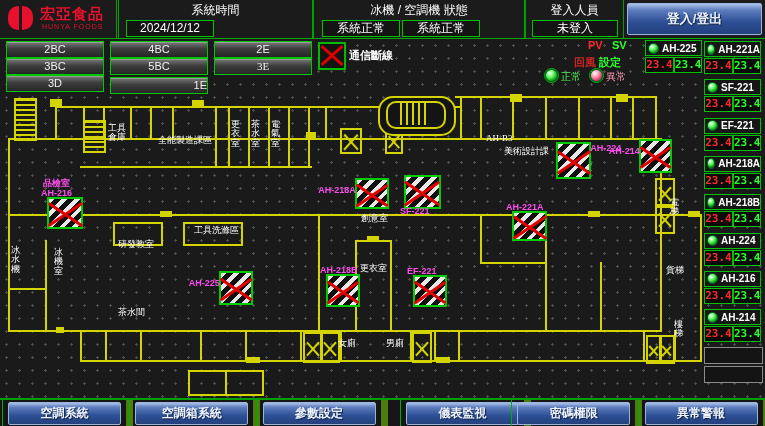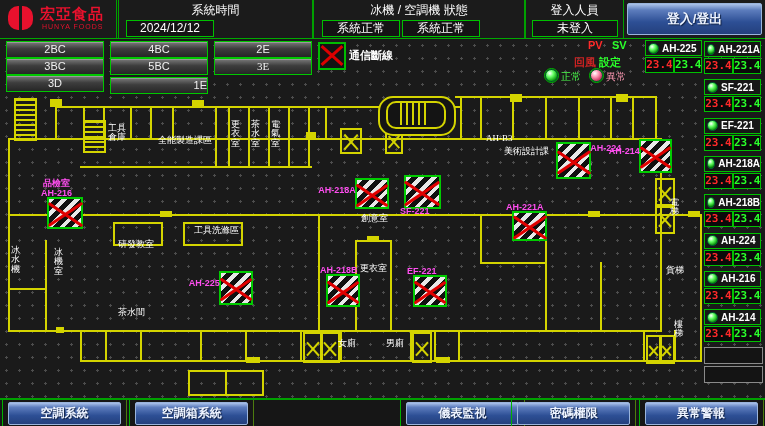--- a/index.html
+++ b/index.html
@@ -52,21 +52,21 @@
   .stair{position:absolute;border:2px solid #d4d400;
          background:repeating-linear-gradient(0deg,transparent 0 3px,#d4d400 3px 5px);}
   .mk{position:absolute;border:2px solid #00cc00;
       background:repeating-linear-gradient(135deg,#e8e8e8 0 4px,#101010 4px 9px);cursor:pointer;}
   .mk .mx1,.mk .mx2{position:absolute;left:-14%;right:-14%;top:50%;height:3px;background:#e00000;border-radius:2px;}
   .mx1{transform:rotate(34deg);} .mx2{transform:rotate(-34deg);}
   .mklbl{position:absolute;color:#ff4ef0;font-size:9px;font-weight:bold;white-space:pre;line-height:1.1;text-align:center;}
   .rlbl{position:absolute;color:#fff;font-size:9px;white-space:pre;line-height:1.05;}
   
   #nav{left:0;top:398px;width:765px;height:28px;background:#161616;border-top:2px solid #00a000;}
-  .navcell{position:absolute;top:0;height:26px;border-left:1px solid #00b000;border-right:1px solid #4d7c0f;}
+  .navcell{position:absolute;top:0;height:26px;border-left:1px solid #00b000;border-right:7px solid #4d7c0f;}
   .navbtn{position:absolute;left:5px;top:2px;right:5px;height:21px;font-size:12px;font-weight:bold;
           display:flex;align-items:center;justify-content:center;cursor:pointer;}
   #tank-outer{position:absolute;border:2px solid #d4d400;border-radius:15px;background:#141414;}
   #tank-inner{position:absolute;border:2px solid #d4d400;border-radius:10px;}
   #tank-hatch{position:absolute;background:repeating-linear-gradient(90deg,#d4d400 0 2px,transparent 2px 6px);}
 </style>
 </head>
 <body>
 
 <div id="map" class="abs" style="left:0;top:0;width:765px;height:426px;">
@@ -386,20 +386,23 @@
 <div class="emptybox" style="left:704px;top:347px;"></div>
 <div class="emptybox" style="left:704px;top:366px;"></div>
 
 <div id="nav" class="abs">
     <div class="navcell" style="left: 2px; width: 123px;">
       <div class="navbtn bluebtn">空調系統</div>
     </div>
     <div class="navcell" style="left: 129.3px; width: 123px;">
       <div class="navbtn bluebtn">空調箱系統</div>
     </div>
+    <div class="navcell" style="left: 256.6px; width: 123px;">
+      <div class="navbtn bluebtn">參數設定</div>
+    </div>
     <div class="navcell" style="left: 400px; width: 123px;">
       <div class="navbtn bluebtn">儀表監視</div>
     </div>
     <div class="navcell" style="left: 511.2px; width: 123px;">
       <div class="navbtn bluebtn">密碼權限</div>
     </div>
     <div class="navcell" style="left: 638.5px; width: 123px;">
       <div class="navbtn bluebtn">異常警報</div>
     </div>
   </div>

